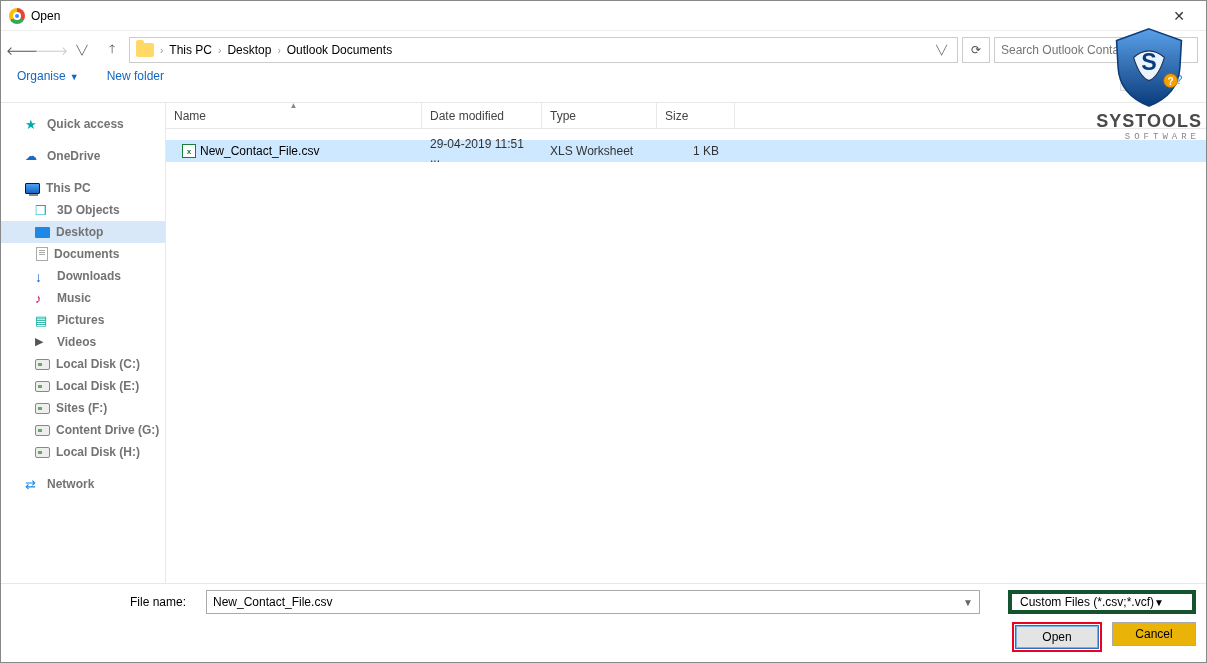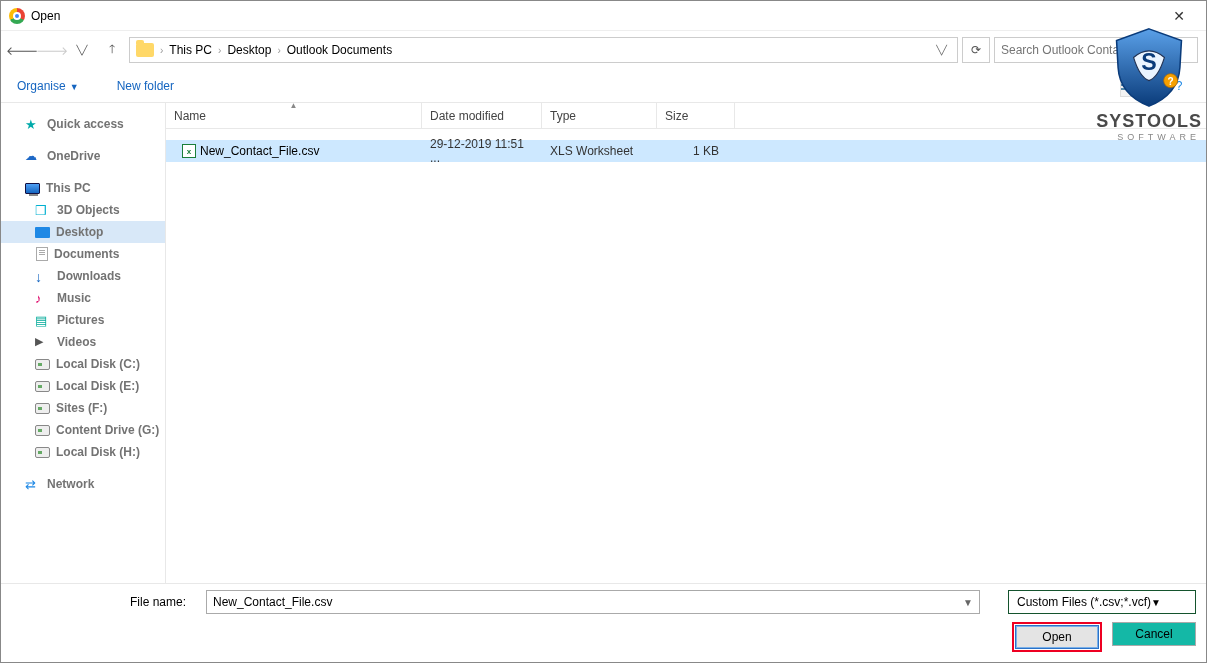--- a/index.html
+++ b/index.html
@@ -20,21 +20,21 @@
   .addr .folder-icon { width:18px; height:14px; background:#ffd868; border-radius:2px; position:relative; }
   .addr .folder-icon::before { content:""; position:absolute; top:-3px; left:0; width:8px; height:4px; background:#ffd868; border-radius:2px 2px 0 0; }
   .addr .crumb { display:flex; align-items:center; gap:4px; }
   .addr .sep { color:#999; font-size:10px; }
   .addr .expand { margin-left:auto; color:#666; padding:0 4px; }
   .refresh { width:28px; height:26px; border:1px solid #ccc; display:flex; align-items:center; justify-content:center; color:#555; }
   .search { width:204px; height:26px; border:1px solid #ccc; display:flex; align-items:center; padding:0 6px; color:#888; }
   .search input { border:none; outline:none; width:100%; font-size:12px; color:#333; }
 
   
-  .toolbar { height:34px; display:flex; align-items:center; gap:38px; padding:0 16px; border-bottom: 1px solid #e8e8e8; color:#1565c0; }
+  .toolbar { height:34px; display:flex; align-items:flex-start; gap:28px; padding:0 16px; border-bottom: 1px solid #e8e8e8; color:#1565c0; }
   .toolbar .org .sm { font-size:9px; margin-left:4px; }
   .toolbar .views { margin-left:auto; display:flex; gap:2px; color:#666; }
   .toolbar .views .vbtn { width:22px; height:22px; display:flex; align-items:center; justify-content:center; border:1px solid transparent; }
   .toolbar .views .vbtn:first-child { background: #f3f3f3; border-color:#ddd; }
 
   
   .body { display:flex; height: 515px; }
   .nav { width: 165px; border-right:1px solid #e8e8e8; padding:10px 0 0 0; }
   .nav .item { padding: 4px 0 4px 24px; display:flex; align-items:center; gap:6px; white-space:nowrap; }
   .nav .item.sub { padding-left: 34px; }
@@ -79,31 +79,31 @@
   .row .cs { width:70px; text-align:right; color:#333; }
   .row .excel-ico { width:14px; height:14px; background:#fff; border:1px solid #1a7e3a; position:relative; font-size:8px; color:#1a7e3a; font-weight:bold; display:flex; align-items:center; justify-content:center; }
 
   
   .bottom { position:absolute; bottom:0; left:0; right:0; padding:6px 10px 10px 10px; background:#fff; border-top:1px solid #e8e8e8; }
   .fname-row { display:flex; align-items:center; gap:20px; margin-bottom:8px; }
   .fname-row .lbl { width:175px; text-align:right; }
   .fname-row .cbox { flex:1; height:24px; border:1px solid #aaa; display:flex; align-items:center; padding:0 6px; }
   .fname-row .cbox input { border:none; outline:none; width:100%; font-size:12px; }
   .fname-row .cbox .dd { color:#666; font-size:10px; }
-  .filter { width:188px; height:24px; border:1px solid #14532d; display:flex; align-items:center; padding:0 8px; margin-left:8px; }
+  .filter { width:188px; height:24px; border:4px solid #14532d; display:flex; align-items:center; padding:0 8px; margin-left:8px; }
   .btn-row { display:flex; justify-content:flex-end; gap:10px; padding-right:0; }
-  .btn { width:84px; height:24px; border:1px solid #aaa; background:#14b8a6; display:flex; align-items:center; justify-content:center; font-size:12px; }
+  .btn { width:84px; height:24px; border:1px solid #aaa; background:#eab308; display:flex; align-items:center; justify-content:center; font-size:12px; }
   .btn.primary { background:#e4e4e4; border:1px solid #2a72c8; box-shadow: inset 0 0 0 1px #7ab0e8; }
   .btn-highlight { border:2px solid #e02; padding:1px; display:inline-block; }
 
   
   .watermark { position:absolute; top:24px; right:4px; text-align:center; pointer-events:none; }
   .watermark svg { width:80px; height:85px; }
   .watermark .t1 { font-family: Arial; font-weight:bold; font-size:18px; color:#4a4a4a; letter-spacing:1px; margin-top:-2px; }
-  .watermark .t2 { font-family: Liberation Sans, sans-serif; font-size:9px; color:#888; letter-spacing:4px; text-align:right; padding-right:2px; }
+  .watermark .t2 { font-family: Liberation Mono, monospace; font-size:9px; color:#888; letter-spacing:4px; text-align:right; padding-right:2px; }
 </style>
 </head>
 <body>
 
 <div class="titlebar">
   <span class="chrome-icon"></span>
   <span class="title">Open</span>
   <div class="close">✕</div>
 </div>
 
@@ -233,21 +233,21 @@
       <div class="col col-date">Date modified</div>
       <div class="col col-type">Type</div>
       <div class="col col-size">Size</div>
     </div>
     <div style="height:11px;"></div>
     <div class="row">
       <div class="cell cn">
           <span class="excel-ico">x</span>
           <span>New_Contact_File.csv</span>
         </div>
-      <div class="cell cd">29-12-2019 11:51 ...</div>
+      <div class="cell cd">29-04-2019 11:51 ...</div>
       <div class="cell ct">XLS Worksheet</div>
       <div class="cell cs">1 KB</div>
     </div>
   </div>
 </div>
 
 <div class="bottom">
   <div class="fname-row">
     <div class="lbl">File name:</div>
     <div class="cbox">

